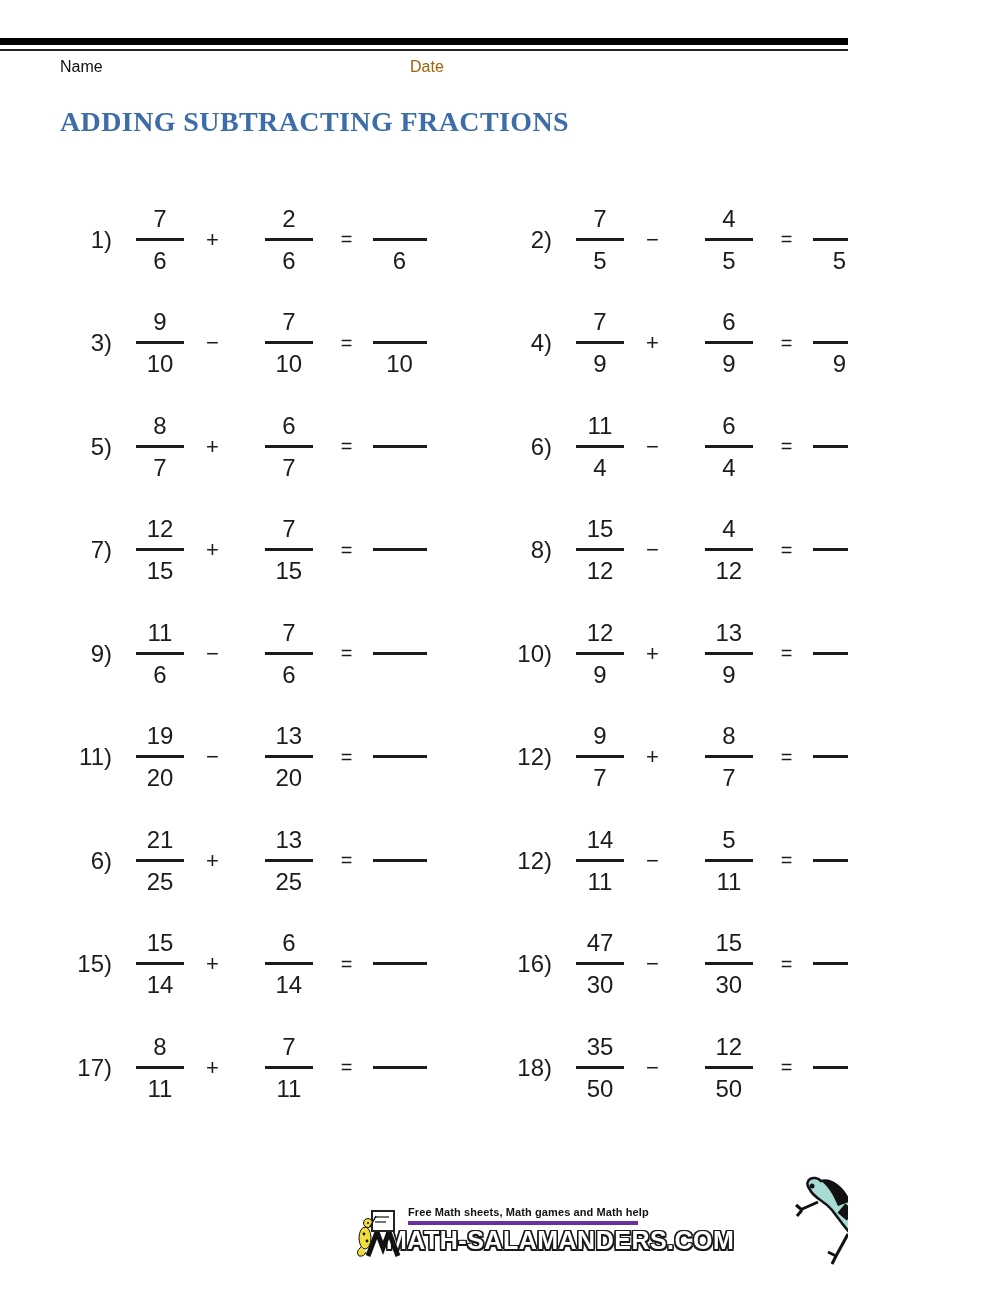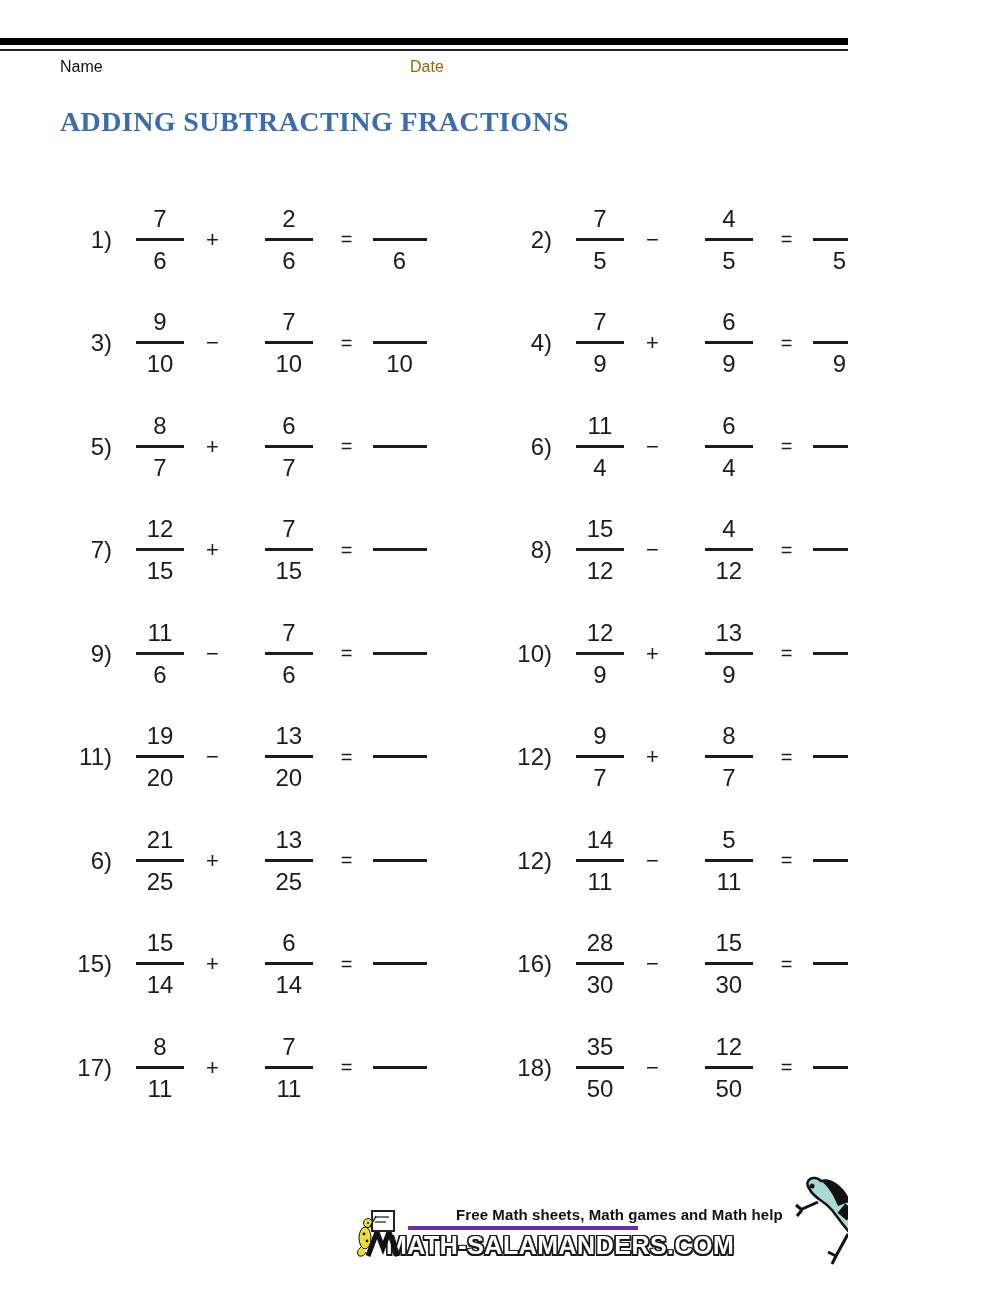--- a/index.html
+++ b/index.html
@@ -56,22 +56,22 @@
   .op{margin:0 22px;font-size:22px;}
   .eq{margin:0 20px 0 28px;font-size:20px;}
   .answer{margin-left:0;}
   .answer .top{width:54px;padding:0 0 4px;}
   .answer .bot{padding:5px 0 0;}
   
   .footer-logo{position:absolute;left:356px;top:1206px;width:310px;}
   .footer-easel{position:absolute;left:0;top:2px;}
   .footer-text{margin-left:52px;}
   .footer-tagline{
-    font-size:15px;font-weight:bold;color:#111;
-    white-space:nowrap;letter-spacing:0.1px;margin-left:48px;
+    font-size:11px;font-weight:bold;color:#111;
+    white-space:nowrap;letter-spacing:0.1px;
   }
   .footer-underline{width:230px;height:4px;background:#6a30a0;margin-top:3px;}
   .footer-site{
     margin-left:30px;margin-top:1px;
     font-size:25px;font-weight:bold;letter-spacing:0.5px;
     white-space:nowrap;
     color:#fff;
     text-shadow:
       -1.5px -1.5px 0 #1a1a1a, 1.5px -1.5px 0 #1a1a1a,
       -1.5px  1.5px 0 #1a1a1a, 1.5px  1.5px 0 #1a1a1a,
@@ -379,21 +379,21 @@
       <span class="eq">=</span>
       <span class="frac answer blank-only">
         <span class="top"></span>
         <span class="bot"></span>
       </span>
     </div>
 
     <div class="problem">
       <span class="p-label">16)</span>
       <span class="frac">
-        <span class="top">28</span>
+        <span class="top">47</span>
         <span class="bot">30</span>
       </span>
       <span class="op">−</span>
       <span class="frac">
         <span class="top">15</span>
         <span class="bot">30</span>
       </span>
       <span class="eq">=</span>
       <span class="frac answer blank-only">
         <span class="top"></span>

